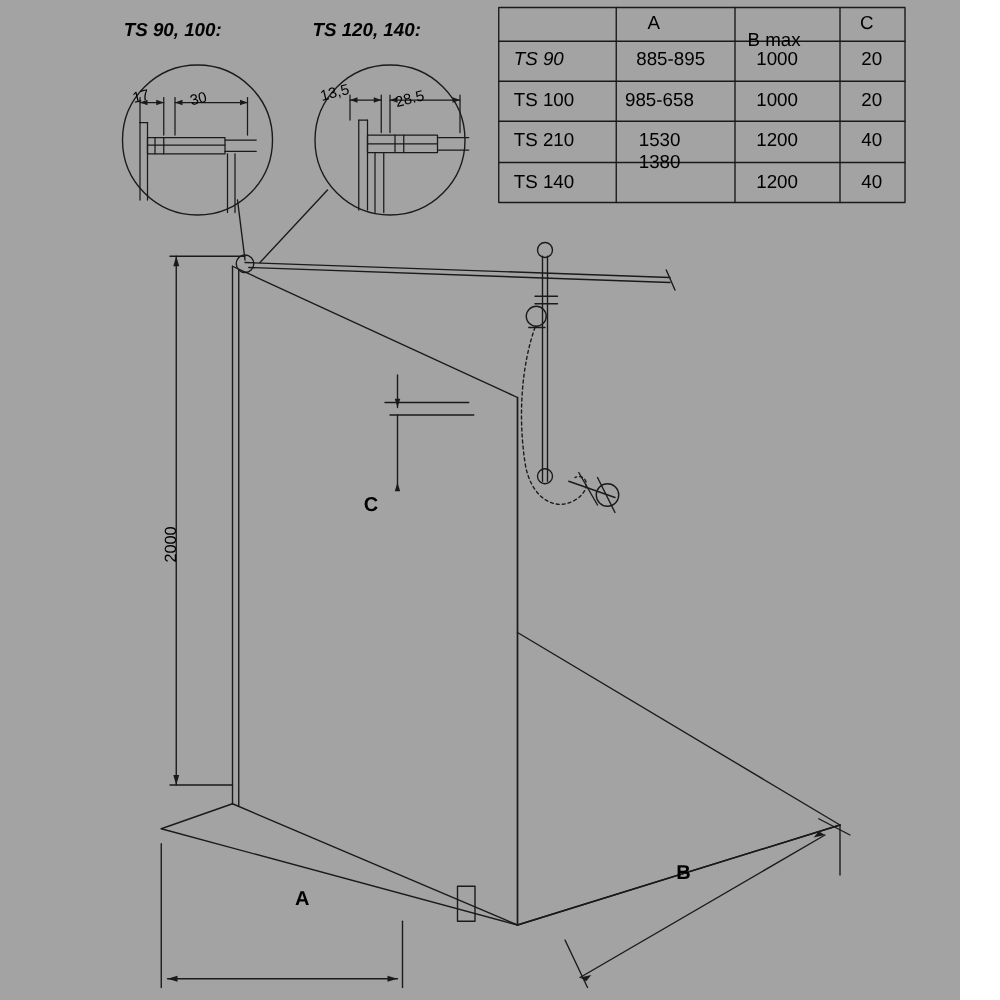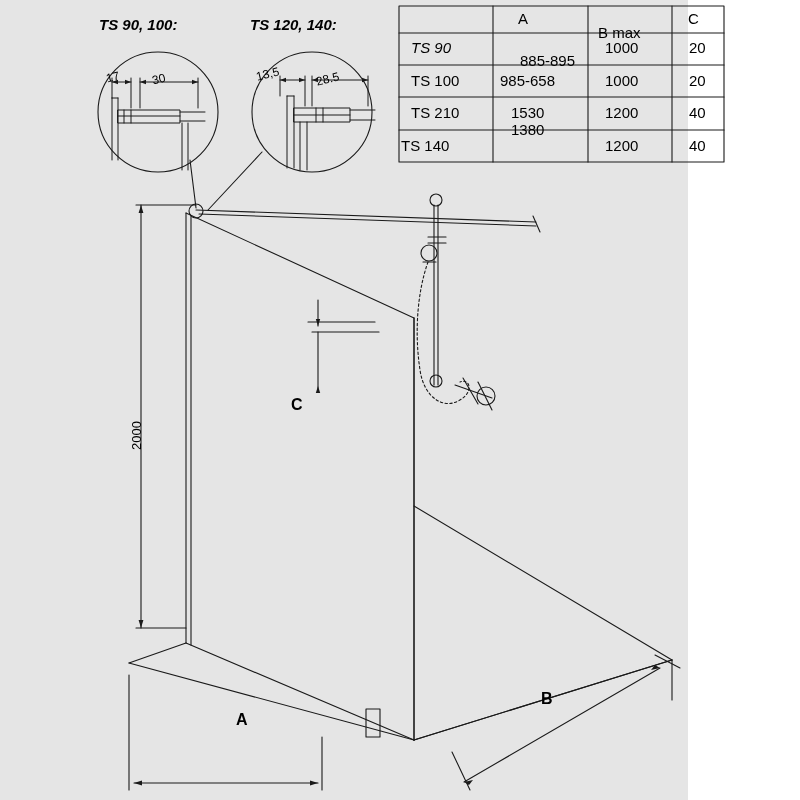--- a/index.html
+++ b/index.html
@@ -7,23 +7,23 @@
   body {
     width: 800px;
     height: 800px;
     background: #ffffff;
     font-family: "Liberation Sans", sans-serif;
     color: #000000;
     overflow: hidden;
   }
   #sheet {
     position: relative;
-    width: 688px;
+    width: 768px;
     height: 800px;
-    background: #e5e5e5;
+    background: #a3a3a3;
   }
   #sheet svg {
     position: absolute;
     left: 0;
     top: 0;
   }
   .lbl {
     position: absolute;
     font-family: "Liberation Sans", sans-serif;
     white-space: nowrap;
@@ -236,35 +236,35 @@
   <div class="lbl dim-text-sm" style="left:106px; top:70px; transform:rotate(-14deg);">17</div>
   <div class="lbl dim-text-sm" style="left:152px; top:72px; transform:rotate(-14deg);">30</div>
   <div class="lbl dim-text-sm" style="left:256px; top:67px; transform:rotate(-14deg);">13,5</div>
   <div class="lbl dim-text-sm" style="left:316px; top:72px; transform:rotate(-14deg);">28.5</div>
 
   <div class="lbl tbl-text" style="left:518px; top:10px;">A</div>
   <div class="lbl tbl-text" style="left:598px; top:24px;">B max</div>
   <div class="lbl tbl-text" style="left:688px; top:10px;">C</div>
 
   <div class="lbl tbl-text" style="left:411px; top:39px;font-style:italic;">TS 90</div>
-  <div class="lbl tbl-text" style="left:520px; top:39px;margin-top:13px;">885-895</div>
+  <div class="lbl tbl-text" style="left:509px; top:39px;">885-895</div>
   <div class="lbl tbl-text" style="left:605px; top:39px;">1000</div>
   <div class="lbl tbl-text" style="left:689px; top:39px;">20</div>
 
   <div class="lbl tbl-text" style="left:411px; top:72px;">TS 100</div>
   <div class="lbl tbl-text" style="left:500px; top:72px;">985-658</div>
   <div class="lbl tbl-text" style="left:605px; top:72px;">1000</div>
   <div class="lbl tbl-text" style="left:689px; top:72px;">20</div>
 
   <div class="lbl tbl-text" style="left:411px; top:104px;">TS 210</div>
   <div class="lbl tbl-text" style="left:511px; top:104px;">1530</div>
   <div class="lbl tbl-text" style="left:605px; top:104px;">1200</div>
   <div class="lbl tbl-text" style="left:689px; top:104px;">40</div>
 
-  <div class="lbl tbl-text" style="left:401px; top:137px;">TS 140</div>
+  <div class="lbl tbl-text" style="left:411px; top:137px;">TS 140</div>
   <div class="lbl tbl-text" style="left:511px; top:121px;">1380</div>
   <div class="lbl tbl-text" style="left:605px; top:137px;">1200</div>
   <div class="lbl tbl-text" style="left:689px; top:137px;">40</div>
 
   <div class="lbl dim-text rot90" style="left:129px; top:450px;">2000</div>
   <div class="lbl big-letter" style="left:236px; top:711px;">A</div>
   <div class="lbl big-letter" style="left:541px; top:690px;">B</div>
   <div class="lbl big-letter" style="left:291px; top:396px;">C</div>
 
 </div>

